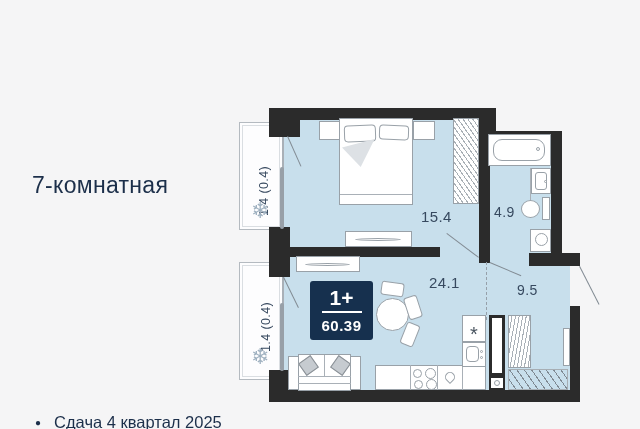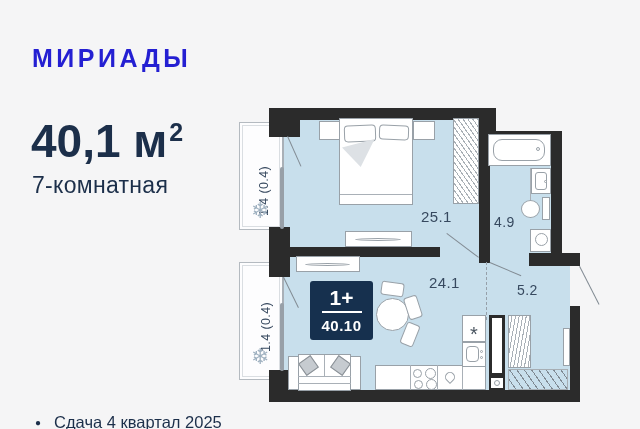--- a/index.html
+++ b/index.html
@@ -35,22 +35,20 @@
   .type{position:absolute;left:32px;top:172px;font-size:23px;color:#1c2f4a;letter-spacing:.3px}
   .note{position:absolute;left:35px;top:413px;color:#1c2f4a;font-size:16.5px;display:flex;align-items:center}
   .note .b{font-size:10px;margin-right:13px}
   .dash{position:absolute;border-left:1px dashed #96a0a9}
 </style>
 </head>
 <body>
 
 <div id="app">
 
-  <div class="brand">МИРИАДЫ</div>
-  <div class="area"><span>40,1 м</span><span class="sup">2</span></div>
   <div class="type">7-комнатная</div>
 
   <div>
 
     <div class="floor" style="left:283px;top:119px;width:196px;height:128px"></div>
     <div class="floor" style="left:489px;top:143px;width:62px;height:112px"></div>
     <div class="floor" style="left:283px;top:255px;width:287px;height:135px"></div>
     <div class="floor" style="left:440px;top:247px;width:39px;height:10px"></div>
 
     <div class="balc" style="left:239px;top:122px;width:44px;height:108px">
@@ -146,27 +144,27 @@
     <div class="nf" style="left:489px;top:315px;width:16px;height:61px;background:#fff;border:3px solid #2b2b2b"></div>
     <div class="nf" style="left:489px;top:376px;width:16px;height:14px;background:#fff;border:2px solid #2b2b2b"></div>
     <div class="circ" style="left:494px;top:380px;width:6px;height:6px"></div>
     <div class="f hatch2" style="left:508px;top:315px;width:23px;height:53px"></div>
     <div class="nf hatch3" style="left:508px;top:369px;width:60px;height:21px"></div>
     <div class="f" style="left:563px;top:328px;width:7px;height:38px"></div>
 
     <div class="badge">
       <span class="r">1+</span>
       <span class="d"></span>
-      <span class="a">40.10</span>
+      <span class="a">60.39</span>
     </div>
 
-    <div class="lbl" style="left:421px;top:209px">25.1</div>
-    <div class="lbl sm" style="left:494px;top:215px">4.9</div>
+    <div class="lbl" style="left:421px;top:209px">15.4</div>
+    <div class="lbl sm" style="left:494px;top:205px">4.9</div>
     <div class="lbl" style="left:429px;top:275px">24.1</div>
-    <div class="lbl sm" style="left:517px;top:283px">5.2</div>
+    <div class="lbl sm" style="left:517px;top:283px">9.5</div>
     <div class="abs rot" style="left:257px;top:216px">1.4 (0.4)</div>
     <div class="abs rot" style="left:259px;top:352px">1.4 (0.4)</div>
     <div class="snow" style="left:251px;top:200px">❄</div>
     <div class="snow" style="left:251px;top:346px">❄</div>
   </div>
 
   <div class="note">
     <span class="b">●</span>
     <span>Сдача 4 квартал 2025</span>
   </div>

